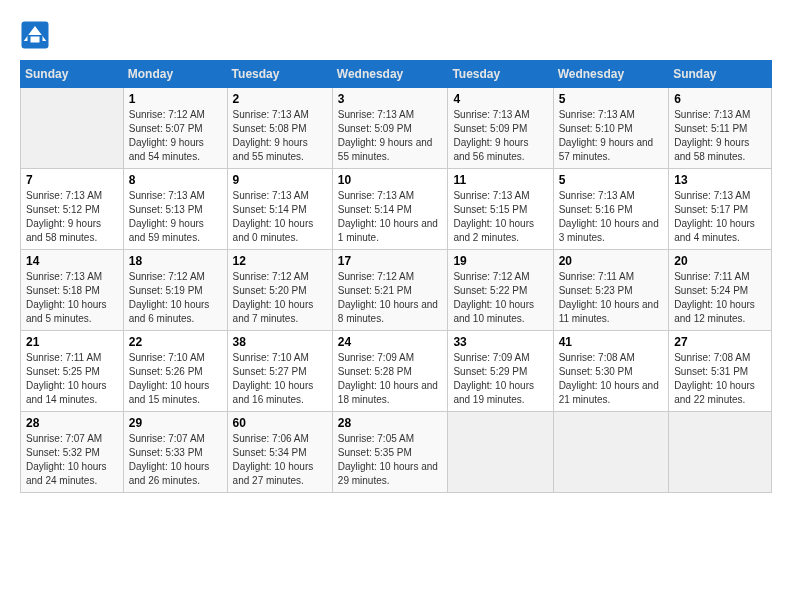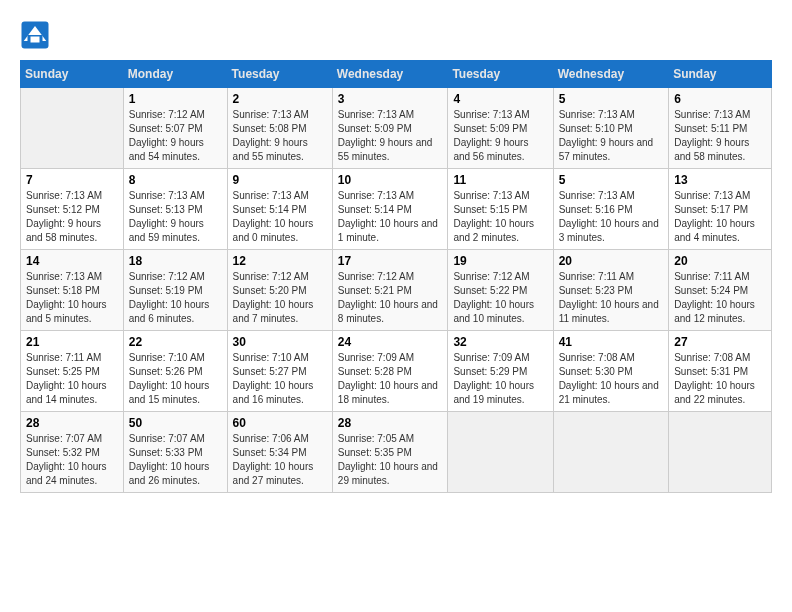--- a/index.html
+++ b/index.html
@@ -211,47 +211,47 @@
       <tr>
         <td>
           <div class="day-number">21</div>
           <div class="day-info">Sunrise: 7:11 AM<br>Sunset: 5:25 PM<br>Daylight: 10 hours and 14 minutes.</div>
         </td>
         <td>
           <div class="day-number">22</div>
           <div class="day-info">Sunrise: 7:10 AM<br>Sunset: 5:26 PM<br>Daylight: 10 hours and 15 minutes.</div>
         </td>
         <td>
-          <div class="day-number">30</div>
+          <div class="day-number">38</div>
           <div class="day-info">Sunrise: 7:10 AM<br>Sunset: 5:27 PM<br>Daylight: 10 hours and 16 minutes.</div>
         </td>
         <td>
           <div class="day-number">24</div>
           <div class="day-info">Sunrise: 7:09 AM<br>Sunset: 5:28 PM<br>Daylight: 10 hours and 18 minutes.</div>
         </td>
         <td>
-          <div class="day-number">32</div>
+          <div class="day-number">33</div>
           <div class="day-info">Sunrise: 7:09 AM<br>Sunset: 5:29 PM<br>Daylight: 10 hours and 19 minutes.</div>
         </td>
         <td>
           <div class="day-number">41</div>
           <div class="day-info">Sunrise: 7:08 AM<br>Sunset: 5:30 PM<br>Daylight: 10 hours and 21 minutes.</div>
         </td>
         <td>
           <div class="day-number">27</div>
           <div class="day-info">Sunrise: 7:08 AM<br>Sunset: 5:31 PM<br>Daylight: 10 hours and 22 minutes.</div>
         </td>
       </tr>
       <tr>
         <td>
           <div class="day-number">28</div>
           <div class="day-info">Sunrise: 7:07 AM<br>Sunset: 5:32 PM<br>Daylight: 10 hours and 24 minutes.</div>
         </td>
         <td>
-          <div class="day-number">50</div>
+          <div class="day-number">29</div>
           <div class="day-info">Sunrise: 7:07 AM<br>Sunset: 5:33 PM<br>Daylight: 10 hours and 26 minutes.</div>
         </td>
         <td>
           <div class="day-number">60</div>
           <div class="day-info">Sunrise: 7:06 AM<br>Sunset: 5:34 PM<br>Daylight: 10 hours and 27 minutes.</div>
         </td>
         <td>
           <div class="day-number">28</div>
           <div class="day-info">Sunrise: 7:05 AM<br>Sunset: 5:35 PM<br>Daylight: 10 hours and 29 minutes.</div>
         </td>

